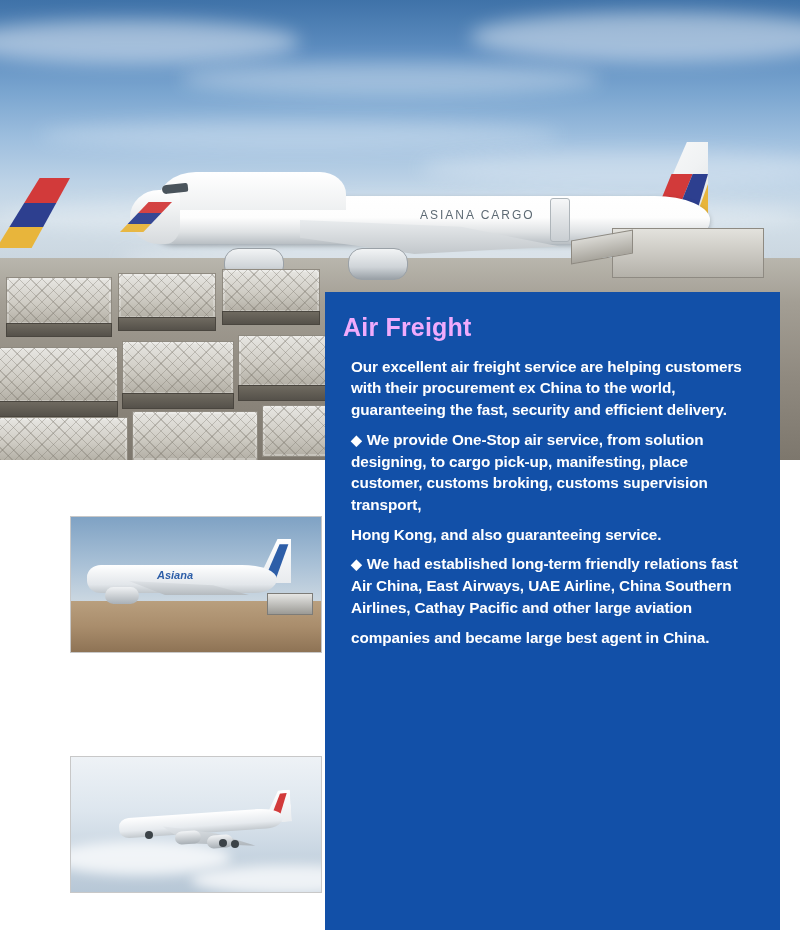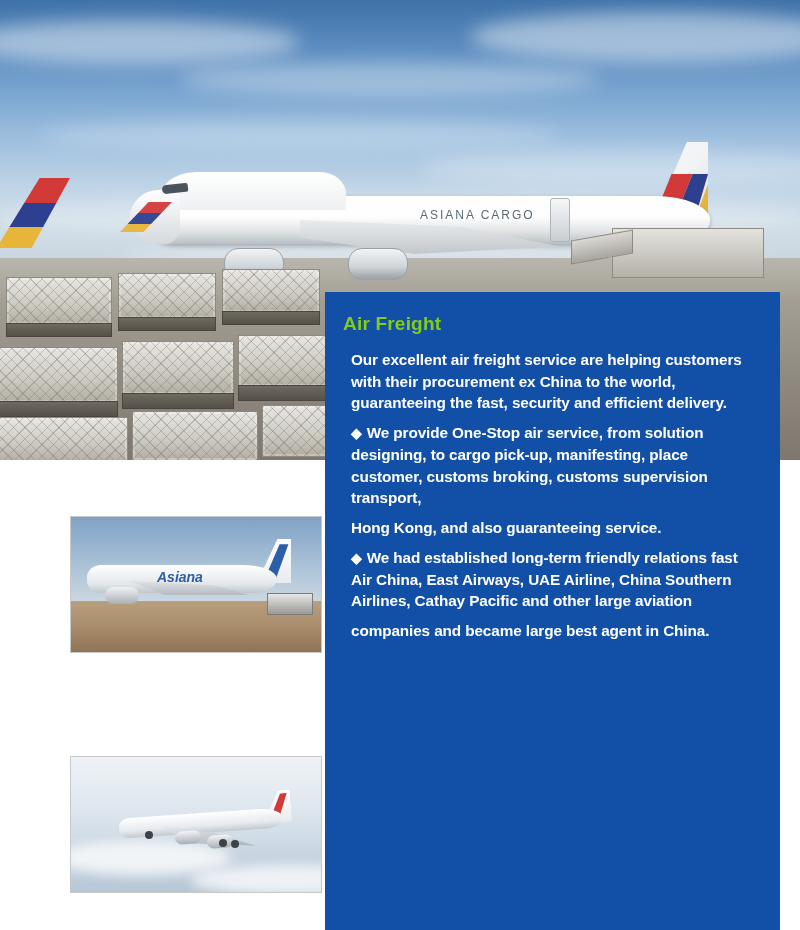--- a/index.html
+++ b/index.html
@@ -197,24 +197,24 @@
     top: 292px;
     width: 455px;
     height: 638px;
     background: #1250a8;
     box-sizing: border-box;
     padding: 22px 18px 10px 18px;
     color: #ffffff;
   }
   .panel h1 {
     margin: 0 0 14px 0;
-    font-size: 19px;
+    font-size: 25px;
     line-height: 1.1;
     font-weight: bold;
-    color: #84cc16;
+    color: #f0abfc;
     letter-spacing: .2px;
   }
   .panel p {
     margin: 8px;
     font-size: 15.3px;
     line-height: 1.42;
     font-weight: bold;
     color: #ffffff;
     letter-spacing: -0.1px;
   }
@@ -269,21 +269,21 @@
     border: 1px solid #949b a1;
   }
   .t1-e1 { left: 34px; top: 70px; }
   .t1-truck {
     position: absolute; left: 196px; top: 76px; width: 44px; height: 20px;
     background: linear-gradient(to bottom, #e6e6e4, #9b9a95);
     border: 1px solid #7d7c78;
   }
   .t1-text {
     position: absolute; left: 86px; top: 52px;
-    font-size: 14px; color: #2d5ea8; font-style: italic; font-weight: bold;
+    font-size: 11px; color: #2d5ea8; font-style: italic; font-weight: bold;
   }
 
   
   .t2-sky {
     position: absolute; left: 0; top: 0; width: 100%; height: 100%;
     background: linear-gradient(to bottom, #eef2f6 0%, #dde6ee 40%, #c9d6e2 70%, #b7c7d6 100%);
   }
   .t2-cloud {
     position: absolute; border-radius: 50%; background: rgba(255,255,255,.75); filter: blur(6px);
   }

